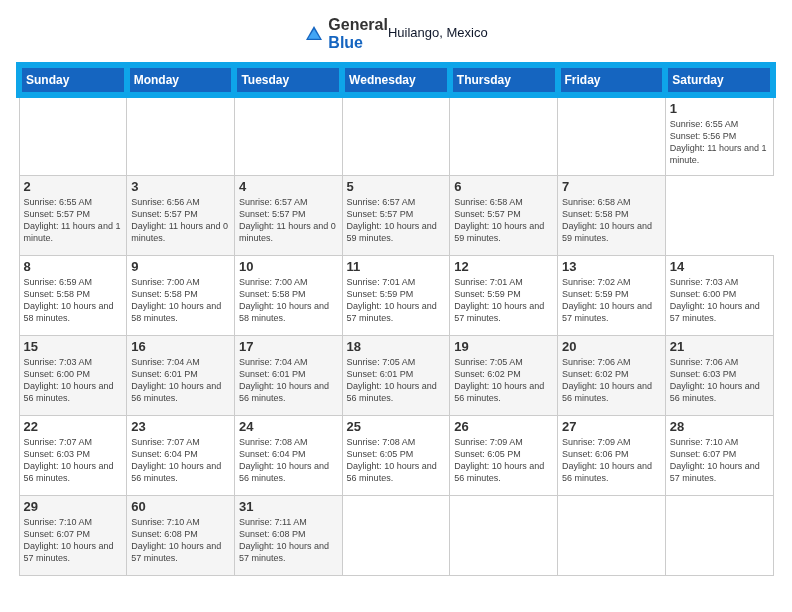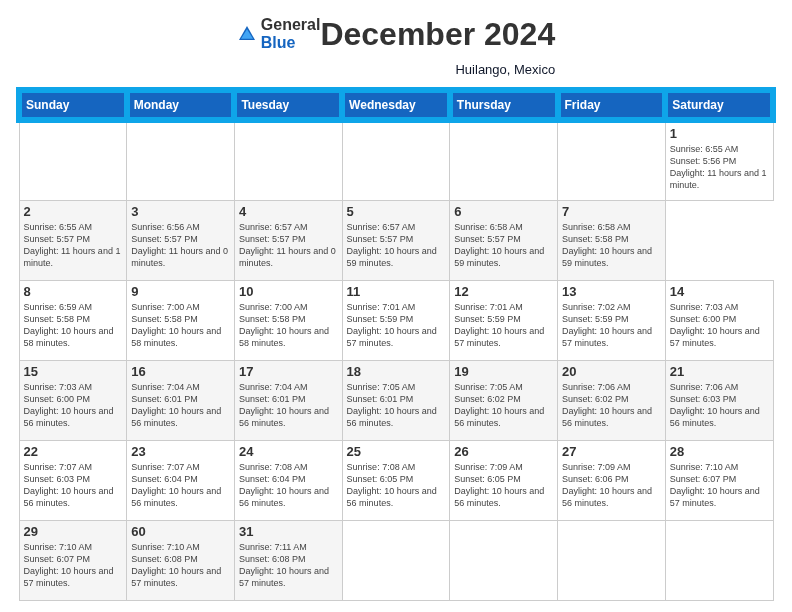--- a/index.html
+++ b/index.html
@@ -106,21 +106,20 @@
       <svg class="logo-icon" viewBox="0 0 30 30">
         <polygon points="15,3 27,24 3,24" fill="#1565c0"></polygon>
         <polygon points="15,8 24,22 6,22" fill="#42a5f5"></polygon>
       </svg>
       <div>
         <span class="logo-text-general">General</span><br>
         <span class="logo-text-blue">Blue</span>
       </div>
     </div>
     <div class="title-block">
-      <div class="month-title">December 2024</div>
       <div class="location">Huilango, Mexico</div>
     </div>
   </div>
 
   <table>
     <thead>
       <tr>
       <th>Sunday</th>
           <th>Monday</th>
           <th>Tuesday</th>

